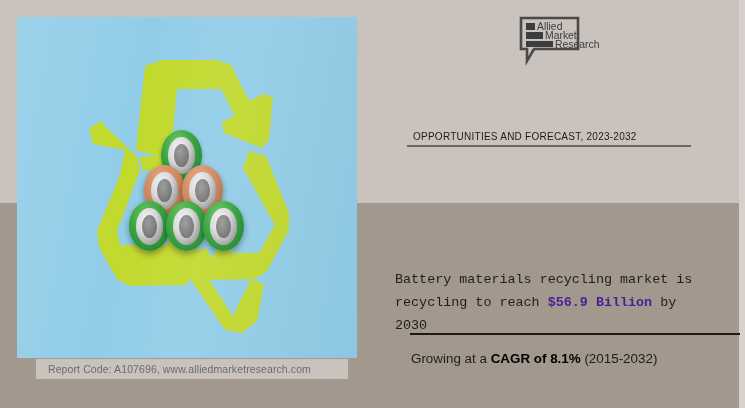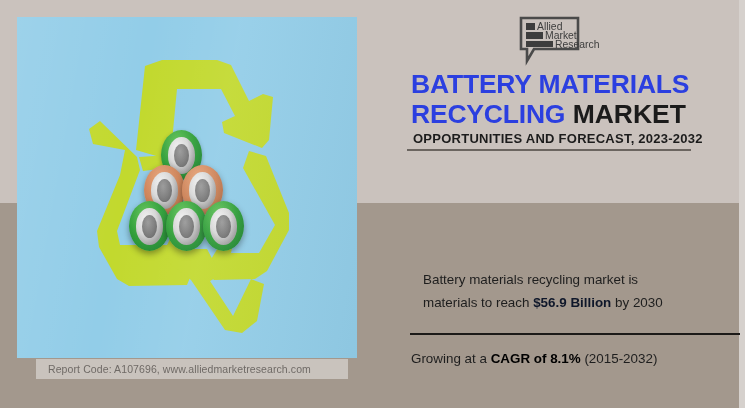--- a/index.html
+++ b/index.html
@@ -183,44 +183,45 @@
   .title .hl { color: #2b3fe0; }
   .title .plain { font-weight: bold; color: #1b1b1b; letter-spacing: 0px; }
 
   .subtitle-wrap {
     position: absolute;
     left: 12px;
     top: 131px;
     width: 330px;
   }
   .subtitle {
-    font-size: 13px;
-    font-weight: bold;
+    font-size: 10px;
+    font-weight: normal;
     color: #1c1c1c;
     letter-spacing: 0.25px;
     padding-left: 6px;
     white-space: nowrap;
   }
   .subtitle-rule {
     margin-top: 3px;
     height: 2px;
     width: 284px;
     background: #6b6560;
   }
 
   .stat1 {
     position: absolute;
-    left: 28px;
+    left: 0;
     top: 268px;
     width: 320px;
     font-size: 13.4px;
     line-height: 1.72;
     color: #1e1e1e;
-  }
-  .stat1 b { color: #0f172a; }
+    font-family: Liberation Mono, monospace;
+  }
+  .stat1 b { color: #4c1d95; }
 
   .stat-rule {
     position: absolute;
     left: 15px;
     top: 333px;
     width: 330px;
     height: 1.6px;
     background: #1c1a18;
   }
 
@@ -325,33 +326,29 @@
 
         <rect x="8" y="7" width="9" height="7" fill="#3d3d3d"></rect>
         <rect x="8" y="16" width="17" height="7" fill="#3d3d3d"></rect>
         <rect x="8" y="25" width="27" height="6" fill="#3d3d3d"></rect>
         <text x="19" y="14" font-family="Liberation Sans, sans-serif" font-size="10.4" fill="#3d3d3d">Allied</text>
         <text x="27" y="23" font-family="Liberation Sans, sans-serif" font-size="10.4" fill="#3d3d3d">Market</text>
         <text x="37" y="32" font-family="Liberation Sans, sans-serif" font-size="10.4" fill="#3d3d3d">Research</text>
       </svg>
     </div>
 
-    <div class="title">
-      <span class="hl">BATTERY MATERIALS</span><br>
-      <span class="hl">RECYCLING</span><span class="plain"> MARKET</span>
-    </div>
 
     <div class="subtitle-wrap">
       <div class="subtitle">OPPORTUNITIES AND FORECAST, 2023-2032</div>
       <div class="subtitle-rule"></div>
     </div>
 
     <div class="stat1">
       <span>Battery materials recycling market is</span><br>
-      <span>materials to reach </span><b>$56.9 Billion</b><span> by 2030</span>
+      <span>recycling to reach </span><b>$56.9 Billion</b><span> by 2030</span>
     </div>
 
     <div class="stat-rule"></div>
 
     <div class="stat2">
       <span>Growing at a </span><b>CAGR of 8.1%</b><span> (2015-2032)</span>
     </div>
 
   </div>
 </div>

